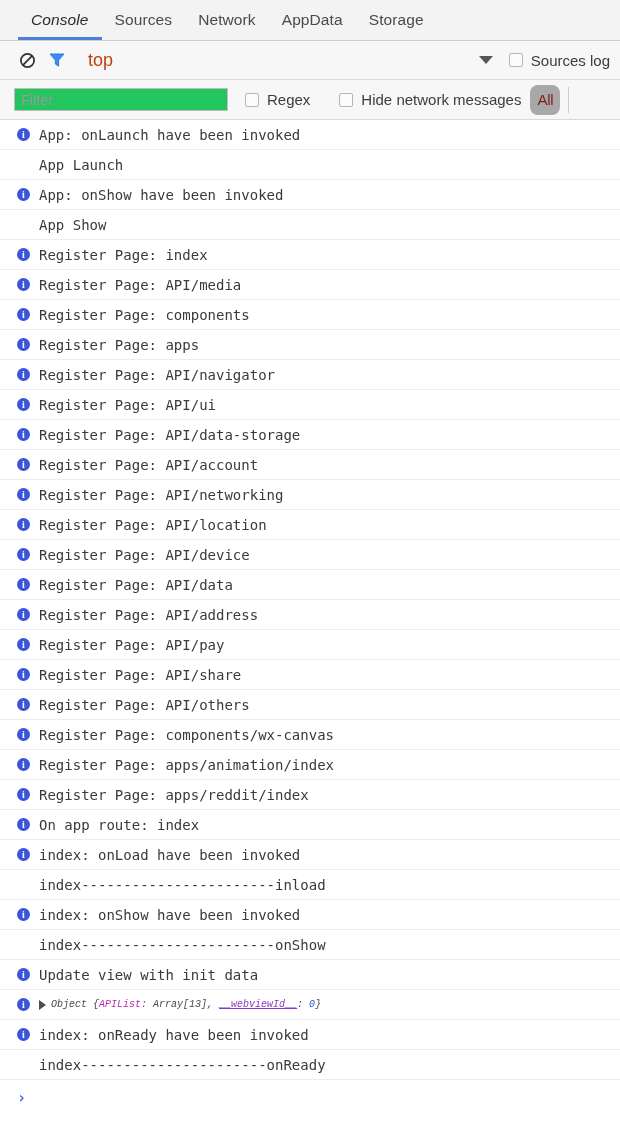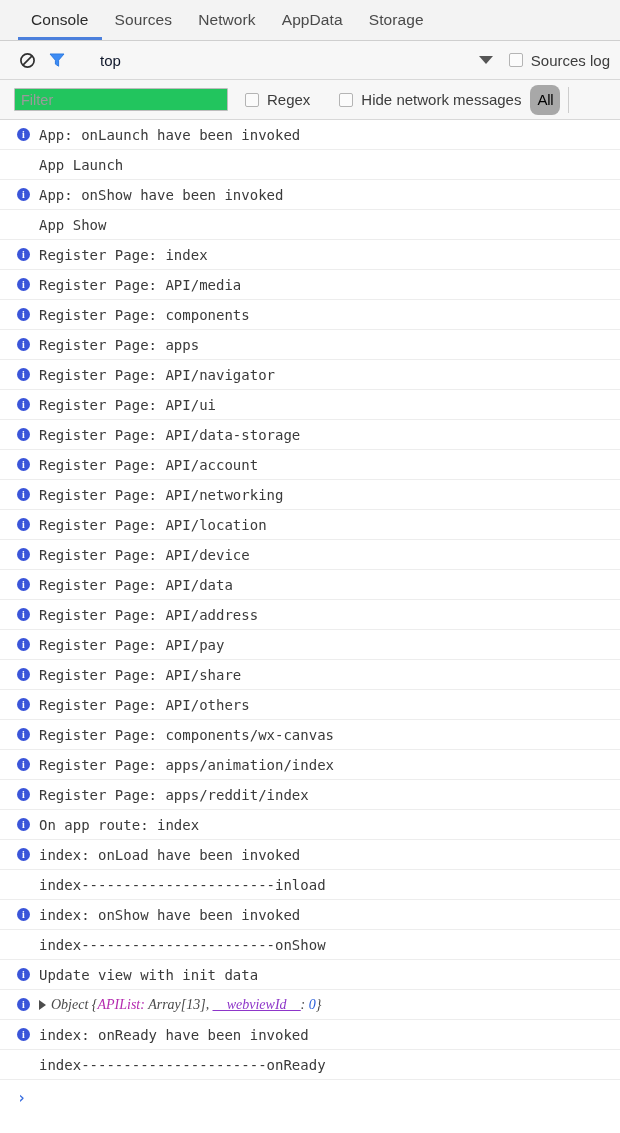--- a/index.html
+++ b/index.html
@@ -32,20 +32,21 @@
     align-items: center;
     padding: 0 13px;
     font-size: 15.5px;
     color: #4a4a4a;
     position: relative;
     cursor: default;
     letter-spacing: 0.1px;
   }
   .tab.active {
     color: #2b2b2b;
+    font-style: italic;
   }
   .tab.active::after {
     content: "";
     position: absolute;
     left: 0;
     right: 0;
     bottom: 0;
     height: 3px;
     background: #4b7fdc;
   }
@@ -62,23 +63,23 @@
   }
   .tb-icon {
     width: 26px;
     height: 26px;
     display: flex;
     align-items: center;
     justify-content: center;
     margin-right: 4px;
   }
   .ctx-label {
-    margin-left: 26px;
-    font-size: 15px;
-    color: #0f172a;
+    margin-left: 14px;
+    font-size: 18px;
+    color: #c2410c;
   }
   .toolbar-spacer { flex: 1; }
   .caret-down {
     width: 0; height: 0;
     border-left: 7px solid transparent;
     border-right: 7px solid transparent;
     border-top: 8px solid #555;
     margin-right: 16px;
   }
   .cbox {
@@ -123,21 +124,21 @@
     border-radius: 1px;
   }
   .filter-input::placeholder { color: #9a9a9a; }
   .filterbar .cb-group { margin-left: 17px; }
   .filterbar .cb-group.second { margin-left: 13px; padding-left: 16px; }
   .all-badge {
     width: 30px;
     height: 30px;
     border-radius: 8px;
     background: #a8a8a8;
-    color: #000000;
+    color: #7f1d1d;
     font-size: 15px;
     display: flex;
     align-items: center;
     justify-content: center;
     margin-left: 9px;
     flex: none;
     letter-spacing: -0.2px;
   }
   .vdiv {
     width: 1px;
@@ -192,22 +193,22 @@
   
   .obj-row .disclosure {
     width: 0; height: 0;
     border-top: 5px solid transparent;
     border-bottom: 5px solid transparent;
     border-left: 7px solid #4d4d4d;
     margin-right: 5px;
     flex: none;
   }
   .obj-text {
-    font-family: Liberation Serif, serif;
-    font-size: 14px;
+    font-family: Liberation Mono, monospace;
+    font-size: 10px;
     font-style: italic;
     color: #3a3a3a;
     white-space: pre;
   }
   .obj-key { color: #b52bb0; }
   .obj-key2 { color: #8e36c9; text-decoration: underline; }
   .obj-num { color: #2b5fd9; }
   .obj-dim { color: #4a4a4a; }
 
   

